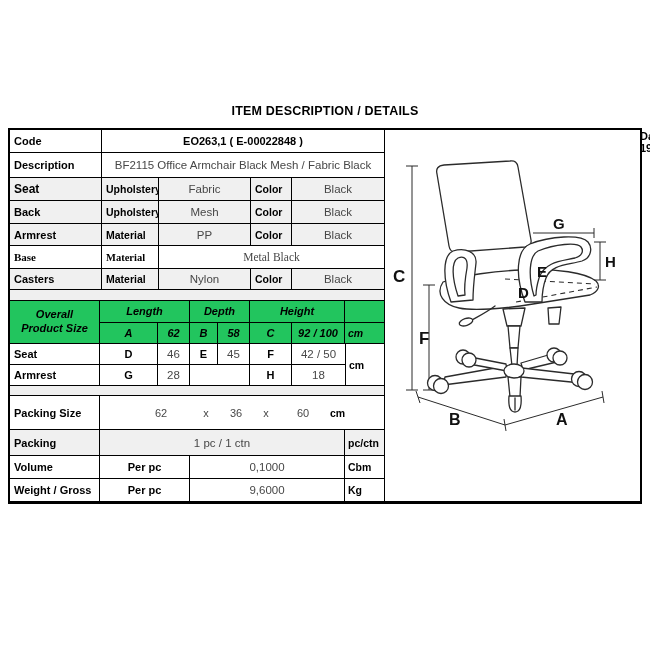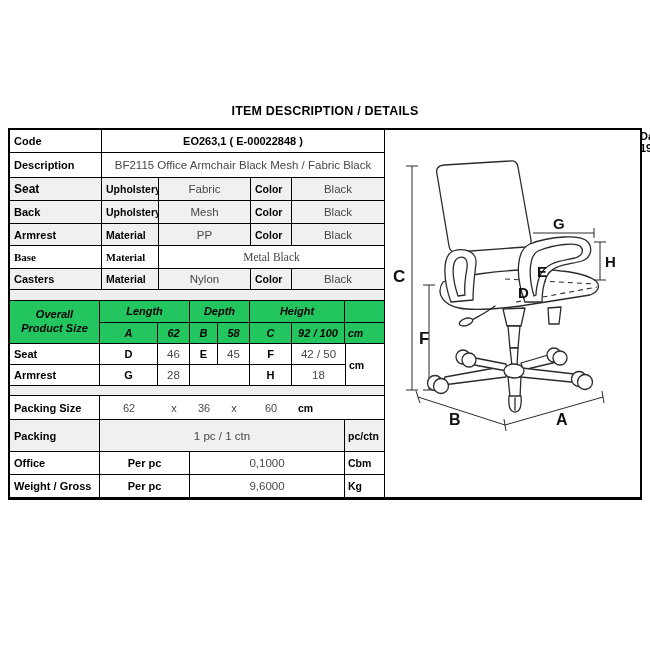--- a/index.html
+++ b/index.html
@@ -29,21 +29,21 @@
   .gap2 { height: 10px; }
 
   .w92{width:92px} .w57{width:57px} .w41{width:41px}
   .w90{width:90px} .w58{width:58px} .w32{width:32px} .w28{width:28px}
   .w42{width:42px} .w53{width:53px} .w60{width:60px} .w155{width:155px}
   .w245{width:245px} .w95{width:95px}
 
   .r-code { height: 23px; } .r-desc { height: 25px; }
   .r-seat { height: 23px; } .r-back { height: 23px; } .r-armrest { height: 22px; }
   .r-base { height: 23px; font-family: Liberation Serif, serif; } .r-casters { height: 21px; }
-  .r-psize { height: 24px; } .r-pack { height: 32px; }
+  .r-psize { height: 34px; gap: 32px; } .r-pack { height: 26px; }
   .r-vol { height: 23px; } .r-wt { height: 22px; border-bottom: none; }
 
   .bold { font-weight: bold; }
   .ysec { height: 43px; }
   .ops { font-size: 10.5px; font-weight: bold; text-align: center;
     white-space: normal; line-height: 1.25; padding: 0 6px; }
   .ycol { flex: 1; display: flex; flex-direction: column; }
   .yrow { display: flex; flex: 1; }
   .yrow1 { border-bottom: 1px solid #000; }
   .ycell { border-right: 1px solid #000; display: flex; align-items: center;
@@ -196,21 +196,21 @@
           </div>
         </div>
 
         <div class="row r-pack shade">
           <div class="cell lbl w90">Packing</div>
           <div class="cell val w245">1 pc / 1 ctn</div>
           <div class="cell unit-left grow">pc/ctn</div>
         </div>
 
         <div class="row r-vol">
-          <div class="cell lbl w90">Office</div>
+          <div class="cell lbl w90">Volume</div>
           <div class="cell bold w90">Per pc</div>
           <div class="cell val w155">0,1000</div>
           <div class="cell unit-left grow">Cbm</div>
         </div>
 
         <div class="row r-wt">
           <div class="cell lbl w90">Weight / Gross</div>
           <div class="cell bold w90">Per pc</div>
           <div class="cell val w155">9,6000</div>
           <div class="cell unit-left grow">Kg</div>

